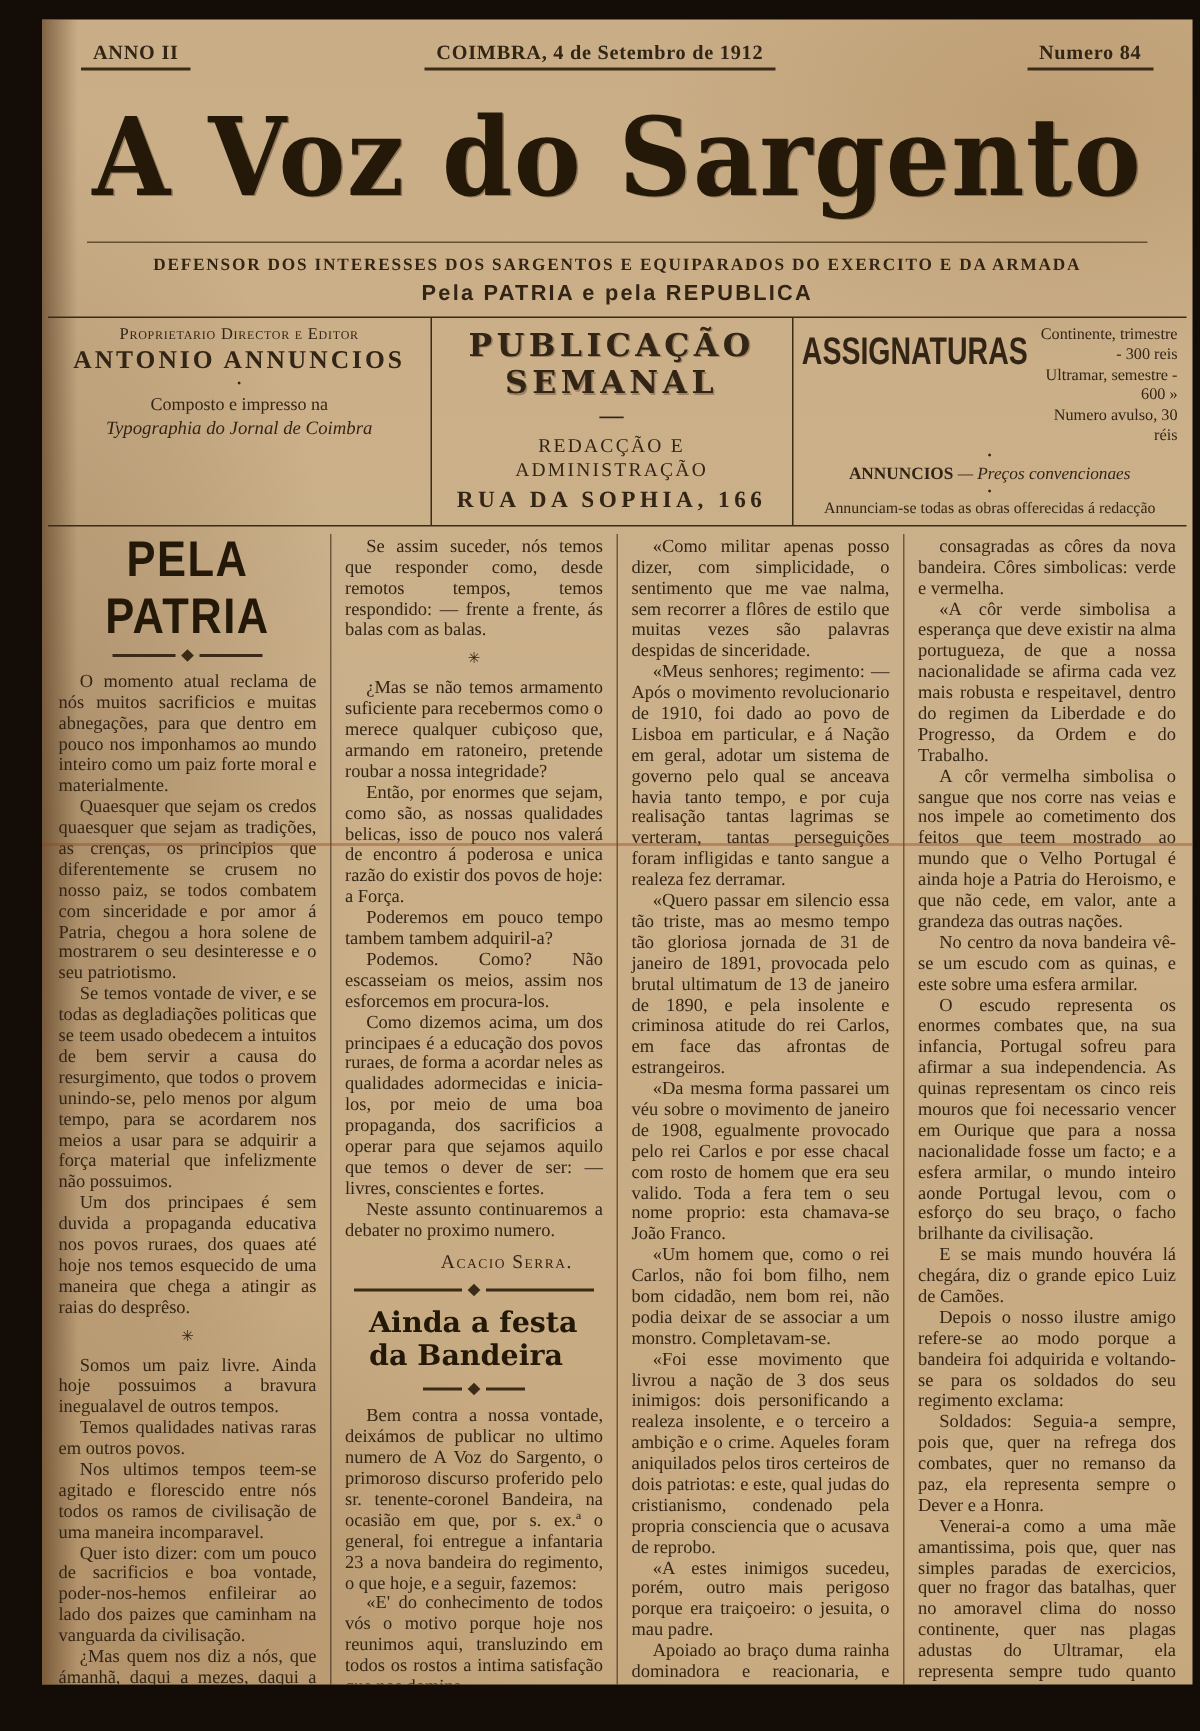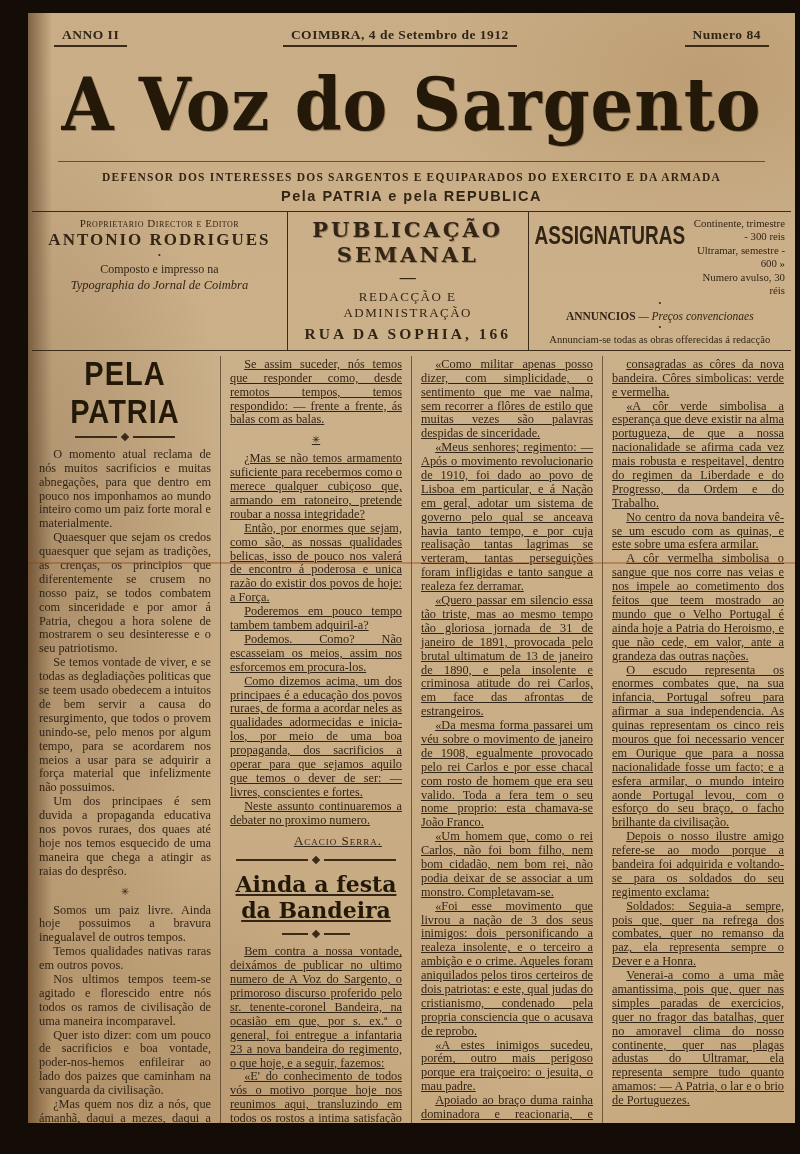--- a/index.html
+++ b/index.html
@@ -58,24 +58,24 @@
   .subs-top{display:flex;align-items:flex-start;gap:6px;}
   .subs-title{font-family:"Liberation Sans",sans-serif;font-weight:bold;font-size:19px;transform:scaleY(1.35);transform-origin:top left;letter-spacing:0;white-space:nowrap;margin-top:4px;}
   .subs-lines{flex:1;text-align:right;font-size:10.8px;line-height:1.25;}
   .subs-ann{ text-align:center;font-style:italic;font-size:11.5px;margin-top:2px;}
   .subs-ann b{font-style:normal;font-variant:small-caps;}
   .subs-note{text-align:center;font-size:10.6px;margin-top:2px;}
 
   
   .body-cols{display:flex;margin:5px 2px 0 2px;height:788px;overflow:hidden;}
   .col{flex:1 1 25%;padding:2px 9px 0 9px;min-width:0;}
-  .col + .col{border-left:1px solid rgba(62,44,24,.65);text-decoration:underline;}
+  .col + .col{border-left:1px solid rgba(62,44,24,.65);}
   .col p{margin:0;font-size:12.3px;line-height:1.13;text-align:justify;text-indent:1.15em;color:#332516;}
   .headline{font-family:"Liberation Sans",sans-serif;font-weight:900;font-size:29px;letter-spacing:1px;text-align:center;margin:2px 0 2px 0;transform:scaleY(1.15);color:#241809;}
-  .headline2{font-family:"DejaVu Serif",serif;font-weight:bold;font-size:22px;text-align:center;margin:4px 0 2px 0;color:#241809;}
+  .headline2{font-family:"DejaVu Serif",serif;font-weight:bold;font-size:19px;margin:4px 0 2px 16px;color:#241809;}
   .orn{display:flex;align-items:center;justify-content:center;gap:5px;margin:8px 0;}
   .orn .line{height:2px;background:#3a2a17;}
   .orn .diamond{width:6px;height:6px;background:#3a2a17;transform:rotate(45deg);flex:0 0 auto;}
   .orn.cross .line{flex:0 0 42px;}
   .orn.long .line{flex:0 0 72px;}
   .orn.short .line{flex:0 0 26px;}
   .star-sep{text-align:center;font-size:10px;margin:7px 0;font-family:"DejaVu Sans",sans-serif;}
   .signature{text-align:right;padding-right:20px;font-variant:small-caps;letter-spacing:1px;font-size:13px;margin:6px 0 2px 0;}
 </style>
 </head>
@@ -92,21 +92,21 @@
 
     <div class="masthead">A Voz do Sargento</div>
     <div class="mast-rule"></div>
 
     <div class="subtitle">DEFENSOR DOS INTERESSES DOS SARGENTOS E EQUIPARADOS DO EXERCITO E DA ARMADA</div>
     <div class="motto">Pela PATRIA e pela REPUBLICA</div>
 
     <div class="infobox">
       <div class="cell owner">
         <div class="owner-label">Proprietario Director e Editor</div>
-        <div class="owner-name">ANTONIO RODRIGUES</div>
+        <div class="owner-name">ANTONIO ANNUNCIOS</div>
         <div class="dot">•</div>
         <div class="printed1">Composto e impresso na</div>
         <div class="printed2">Typographia do Jornal de Coimbra</div>
       </div>
       <div class="cell pub">
         <div class="pub-title">PUBLICAÇÃO SEMANAL</div>
         <div class="pub-dash">—</div>
         <div class="pub-red">REDACÇÃO E ADMINISTRAÇÃO</div>
         <div class="pub-addr">RUA DA SOPHIA, 166</div>
       </div>
@@ -175,23 +175,24 @@
           <p>«Quero passar em silencio essa tão triste, mas ao mesmo tempo tão gloriosa jornada de 31 de janeiro de 1891, provocada pelo brutal ultimatum de 13 de janeiro de 1890, e pela insolente e criminosa atitude do rei Carlos, em face das afrontas de estrangeiros.</p>
           <p>«Da mesma forma passarei um véu sobre o movimento de janeiro de 1908, egualmente provocado pelo rei Carlos e por esse chacal com rosto de homem que era seu valido. Toda a fera tem o seu nome proprio: esta chamava-se João Franco.</p>
           <p>«Um homem que, como o rei Carlos, não foi bom filho, nem bom cidadão, nem bom rei, não podia deixar de se associar a um monstro. Completavam-se.</p>
           <p>«Foi esse movimento que livrou a nação de 3 dos seus inimigos: dois personificando a realeza insolente, e o terceiro a ambição e o crime. Aqueles foram aniquilados pelos tiros certeiros de dois patriotas: e este, qual judas do cristianismo, condenado pela propria consciencia que o acusava de reprobo.</p>
           <p>«A estes inimigos sucedeu, porém, outro mais perigoso porque era traiçoeiro: o jesuita, o mau padre.</p>
           <p>Apoiado ao braço duma rainha dominadora e reacionaria, e trazendo pela mão um rei creança, imbecil e medroso, o jesuita era mais temivel porque ao mesmo tempo que sufocava as aspirações de liberdade para só ele dominar, embrutecia as consciencias daqueles de quem se acercava.</p>
         </div>
       <div class="col">
           <p>consagradas as côres da nova bandeira. Côres simbolicas: verde e vermelha.</p>
           <p>«A côr verde simbolisa a esperança que deve existir na alma portugueza, de que a nossa nacionalidade se afirma cada vez mais robusta e respeitavel, dentro do regimen da Liberdade e do Progresso, da Ordem e do Trabalho.</p>
+          <p>A côr vermelha simbolisa o sangue que nos corre nas veias e nos impele ao cometimento dos feitos que teem mostrado ao mundo que o Velho Portugal é ainda hoje a Patria do Heroismo, e que não cede, em valor, ante a grandeza das outras nações.</p>
           <p>No centro da nova bandeira vê-se um escudo com as quinas, e este sobre uma esfera armilar.</p>
-          <p>A côr vermelha simbolisa o sangue que nos corre nas veias e nos impele ao cometimento dos feitos que teem mostrado ao mundo que o Velho Portugal é ainda hoje a Patria do Heroismo, e que não cede, em valor, ante a grandeza das outras nações.</p>
           <p>O escudo representa os enormes combates que, na sua infancia, Portugal sofreu para afirmar a sua independencia. As quinas representam os cinco reis mouros que foi necessario vencer em Ourique que para a nossa nacionalidade fosse um facto; e a esfera armilar, o mundo inteiro aonde Portugal levou, com o esforço do seu braço, o facho brilhante da civilisação.</p>
+          <p>E se mais mundo houvéra lá chegára, diz o grande epico Luiz de Camões.</p>
           <p>Depois o nosso ilustre amigo refere-se ao modo porque a bandeira foi adquirida e voltando-se para os soldados do seu regimento exclama:</p>
           <p>Soldados: Seguia-a sempre, pois que, quer na refrega dos combates, quer no remanso da paz, ela representa sempre o Dever e a Honra.</p>
           <p>Venerai-a como a uma mãe amantissima, pois que, quer nas simples paradas de exercicios, quer no fragor das batalhas, quer no amoravel clima do nosso continente, quer nas plagas adustas do Ultramar, ela representa sempre tudo quanto amamos: — A Patria, o lar e o brio de Portuguezes.</p>
         </div>
     </div>
 
     <div class="foldline"></div>
   </div>
 </div>
 

